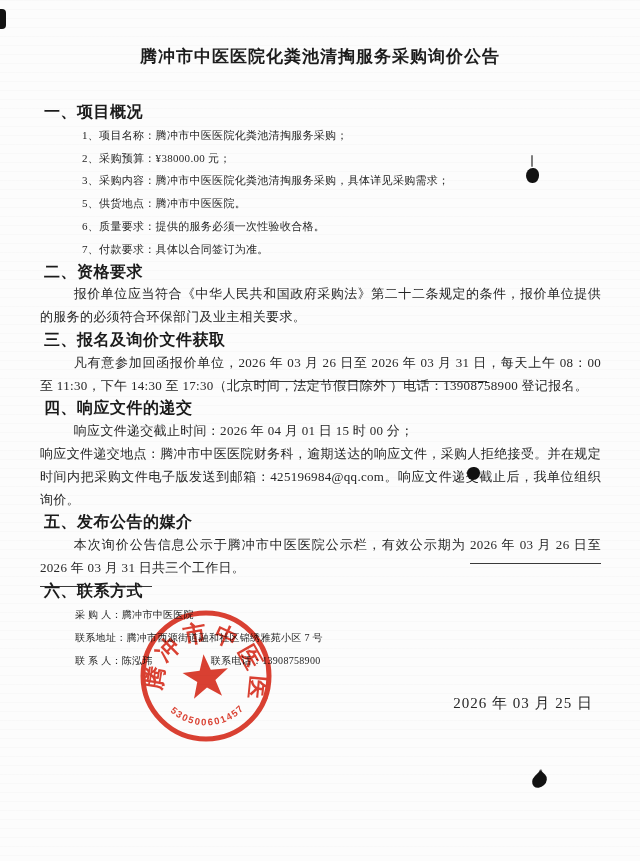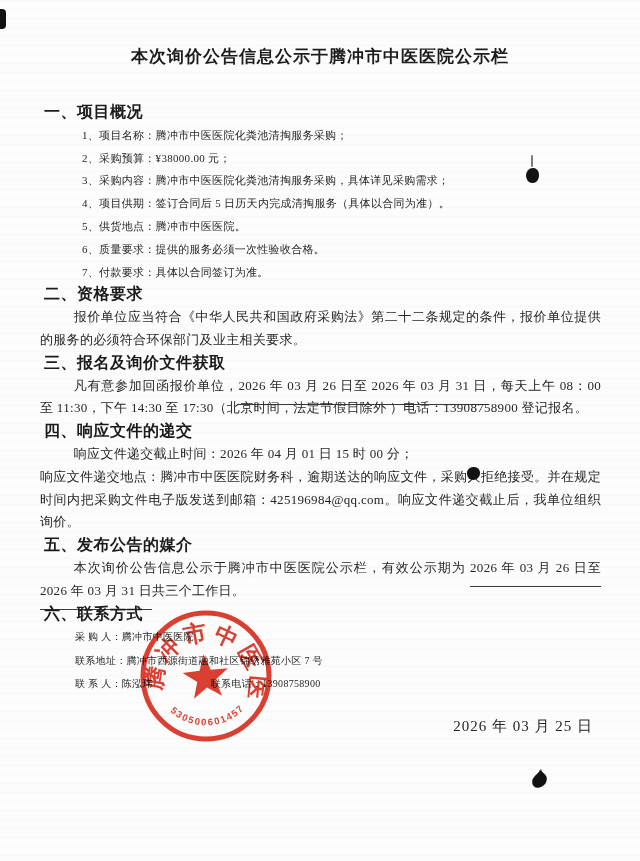--- a/index.html
+++ b/index.html
@@ -93,30 +93,29 @@
   .ink-drop::before{
     content:""; position:absolute; left:-1px; top:-1px; width:3px; height:3px;
     background:rgba(20,20,20,.5); border-radius:50%;
   }
 </style>
 </head>
 <body>
 
 <div class="page">
 
-  <div class="doc-title">本次询价公告信息公示于腾冲市中医医院公示栏</div>
+  <div class="doc-title">腾冲市中医医院化粪池清掏服务采购询价公告</div>
 
   <div class="content">
 
     <div class="sec-heading">一、项目概况</div>
     <div class="items">
       <div class="line">1、项目名称：腾冲市中医医院化粪池清掏服务采购；</div>
       <div class="line">2、采购预算：¥38000.00 元；</div>
       <div class="line">3、采购内容：腾冲市中医医院化粪池清掏服务采购，具体详见采购需求；</div>
-      <div class="line">4、项目供期：签订合同后 5 日历天内完成清掏服务（具体以合同为准）。</div>
       <div class="line">5、供货地点：腾冲市中医医院。</div>
       <div class="line">6、质量要求：提供的服务必须一次性验收合格。</div>
       <div class="line">7、付款要求：具体以合同签订为准。</div>
     </div>
 
     <div class="sec-heading">二、资格要求</div>
     <p class="para indent">报价单位应当符合《中华人民共和国政府采购法》第二十二条规定的条件，报价单位提供的服务的必须符合环保部门及业主相关要求。</p>
 
     <div class="sec-heading">三、报名及询价文件获取</div>
     <p class="para indent"><span>凡有意参加回函报价单位，</span><span class="u">2026 年 03 月 26 日至 2026 年 03 月 31 日</span><span>，每天上午 08：00 至 11:30，下午 14:30 至 17:30（北京时间，法定节假日除外 ）电话：13908758900 登记报名。</span></p>

